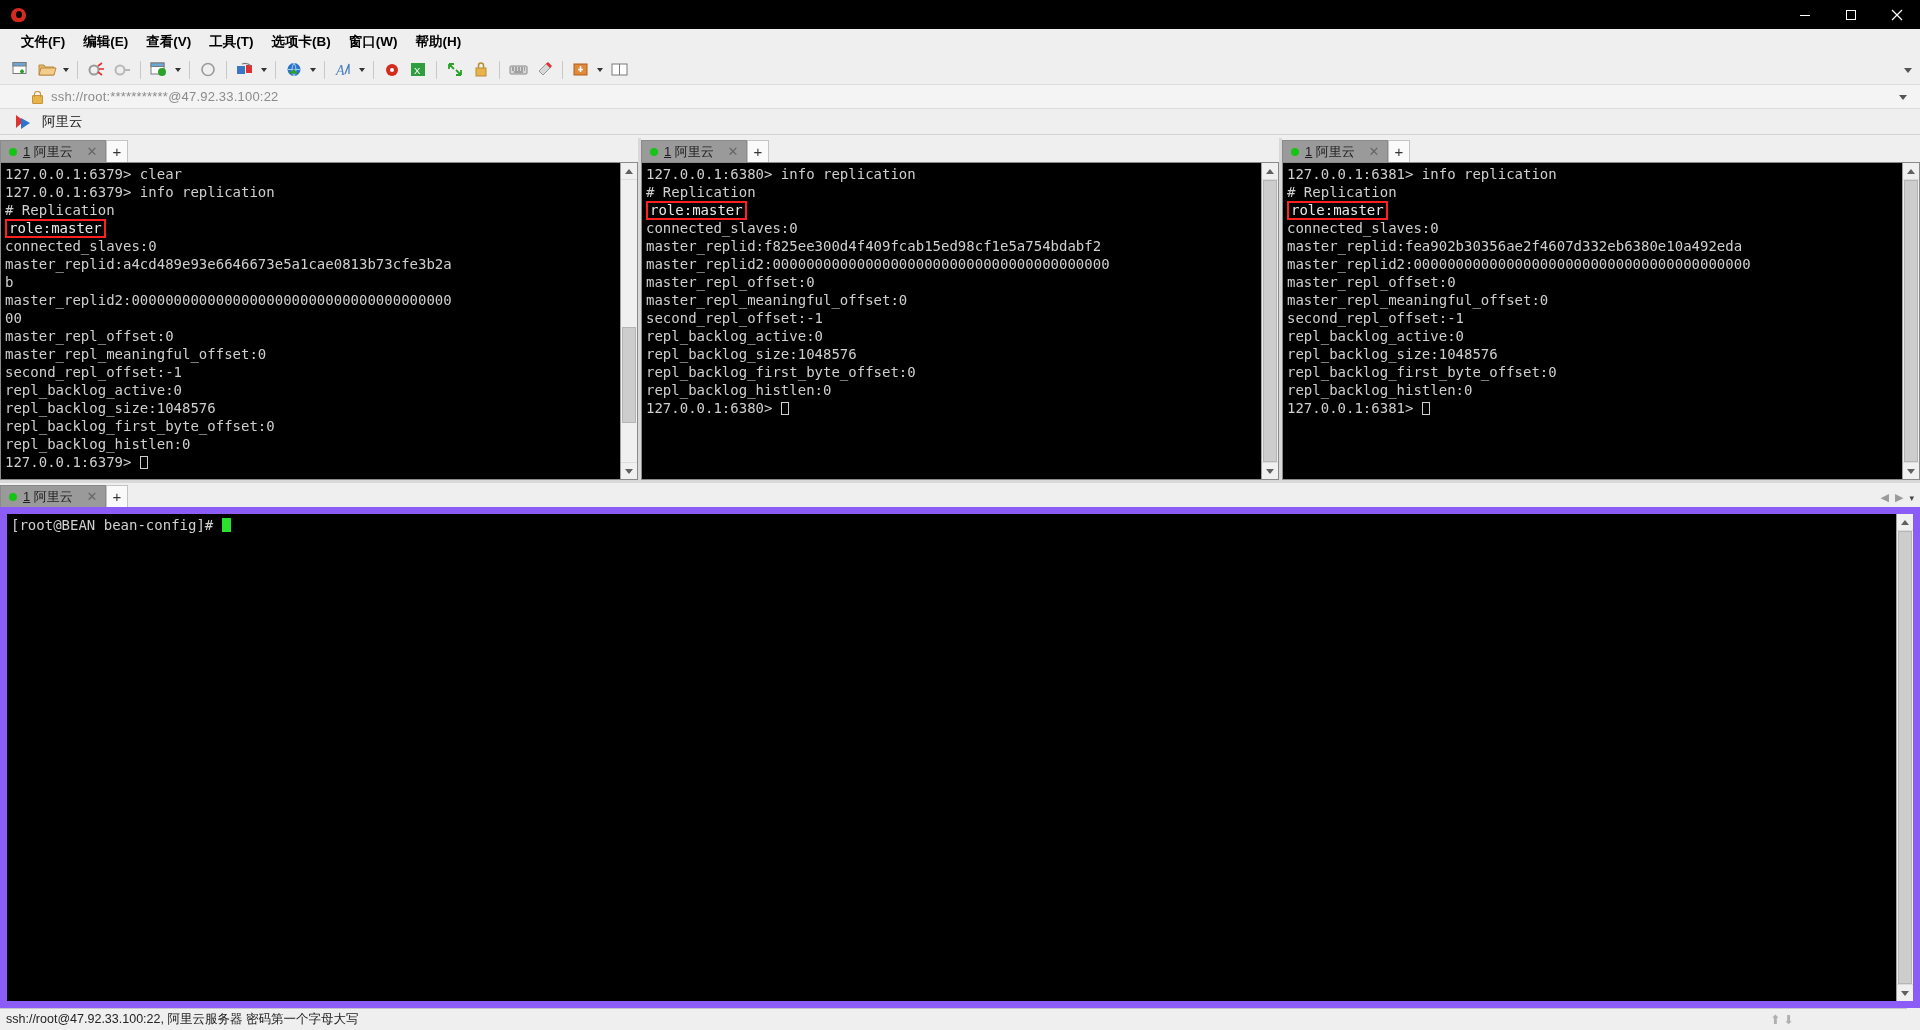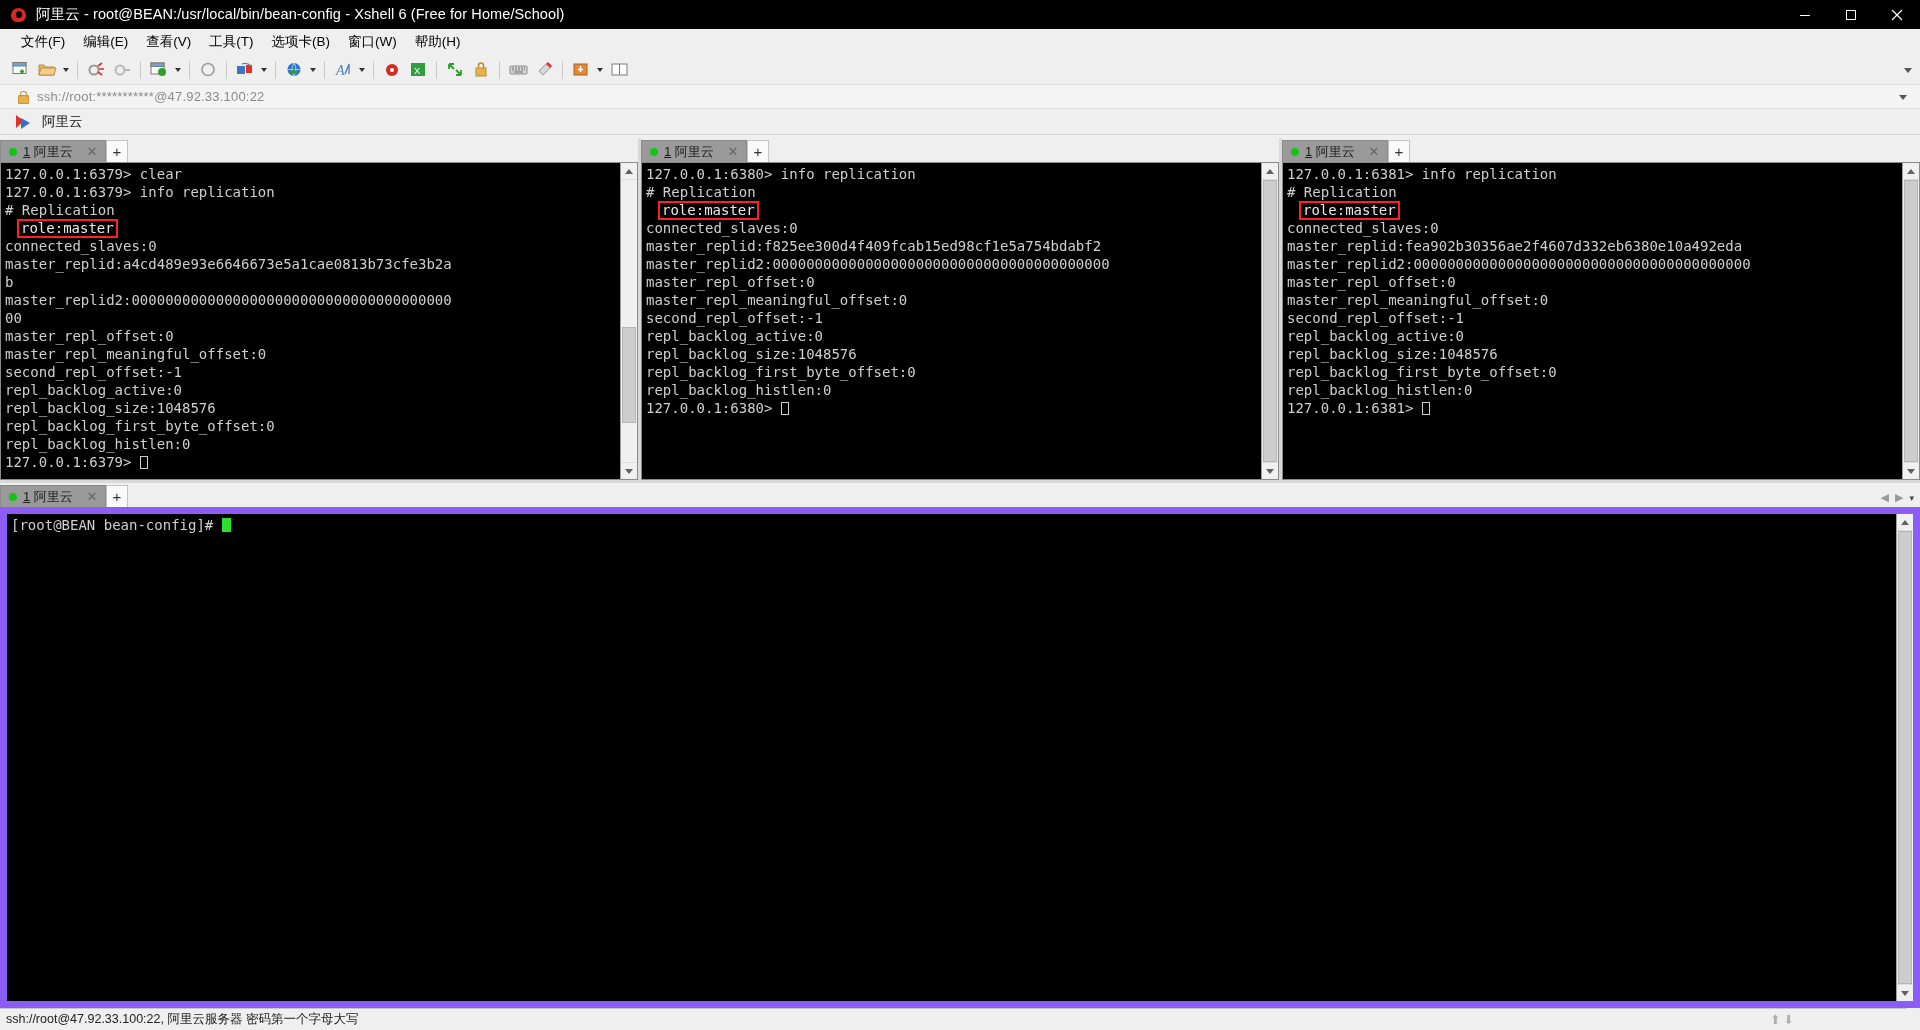--- a/index.html
+++ b/index.html
@@ -40,21 +40,21 @@
     color: #fff;
   }
   .win-btn svg { display: block; }
 
   
   .menubar {
     height: 26px; background: #efefef; display: flex; align-items: center;
     padding-left: 12px; font-size: 13.5px; color: #000;
     border-bottom: 0px solid #e0e0e0;
   }
-  .menu-item { padding: 3px 9px; white-space: nowrap; }
+  .menu-item { padding: 3px 9px; white-space: nowrap; font-weight: bold; }
 
   
   .toolbar {
     height: 30px; background: #efefef;
     display: flex; align-items: center; padding-left: 8px;
     border-bottom: 1px solid #dcdcdc;
     position: relative;
   }
   .tb-btn {
     width: 26px; height: 24px; display: flex; align-items: center; justify-content: center;
@@ -74,21 +74,21 @@
     display: flex; align-items: center; justify-content: center;
   }
   .tb-overflow::after {
     content: ""; border-left: 4px solid transparent; border-right: 4px solid transparent;
     border-top: 5px solid #555;
   }
 
   
   .addressbar {
     height: 24px; background: #f4f4f4; display: flex; align-items: center;
-    padding-left: 16px; border-bottom: 1px solid #dcdcdc;
+    padding-left: 30px; border-bottom: 1px solid #dcdcdc;
     position: relative;
   }
   .lock-icon { width: 13px; height: 14px; position: relative; margin-right: 8px; flex:0 0 auto;}
   .lock-icon::before {
     content:""; position:absolute; left:2px; top:5px; width:9px; height:7px;
     background:#e8b44a; border:1px solid #c8923a; border-radius:1px;
   }
   .lock-icon::after {
     content:""; position:absolute; left:4px; top:1px; width:5px; height:5px;
     border:1.5px solid #c8923a; border-bottom:none; border-radius:3px 3px 0 0;
@@ -182,21 +182,21 @@
   }
   .terminal {
     flex: 1 1 auto; overflow: hidden; padding: 2px 0 0 4px;
     font-family: "DejaVu Sans Mono", "Liberation Mono", monospace;
     font-size: 14px; line-height: 18px; color: #cfcfcf;
     white-space: pre; letter-spacing: 0px;
   }
   .terminal .line { height: 18px; }
   .hl-box {
     display: inline-block; border: 2px solid #ff2020; padding: 0 2px;
-    margin: -1px 12px; line-height: 15px; color: #e8e8e8;
+    margin: -1px 0; line-height: 15px; color: #e8e8e8;
   }
   .cursor {
     display: inline-block; width: 9px; height: 14px; background: #2ee02e;
     vertical-align: -2px;
   }
   .cursor.hollow {
     background: transparent; border: 1.5px solid #cfcfcf; width: 8px; height: 13px;
   }
 
   
@@ -247,21 +247,20 @@
   }
   .sb-ico { color:#777; margin-right:5px; font-size: 11px; }
   .sb-dim { color: #adadad; }
   .sb-arrows { color:#b0b0b0; letter-spacing: 3px; padding: 0 8px; }
 </style>
 </head>
 <body>
 
 <div class="titlebar">
   <span class="app-icon"></span>
-  <span class="title-text">阿里云 - root@BEAN:/usr/local/bin/bean-config - Xshell 6 (Free for Home/School)</span>
   <div class="win-buttons">
     <div class="win-btn">
       <svg width="12" height="12" viewBox="0 0 12 12">
           <rect x="1" y="6" width="10" height="1" fill="#fff"></rect>
         </svg>
     </div>
     <div class="win-btn">
       <svg width="12" height="12" viewBox="0 0 12 12">
           <rect x="1.5" y="1.5" width="9" height="9" fill="none" stroke="#fff" stroke-width="1"></rect>
         </svg>

